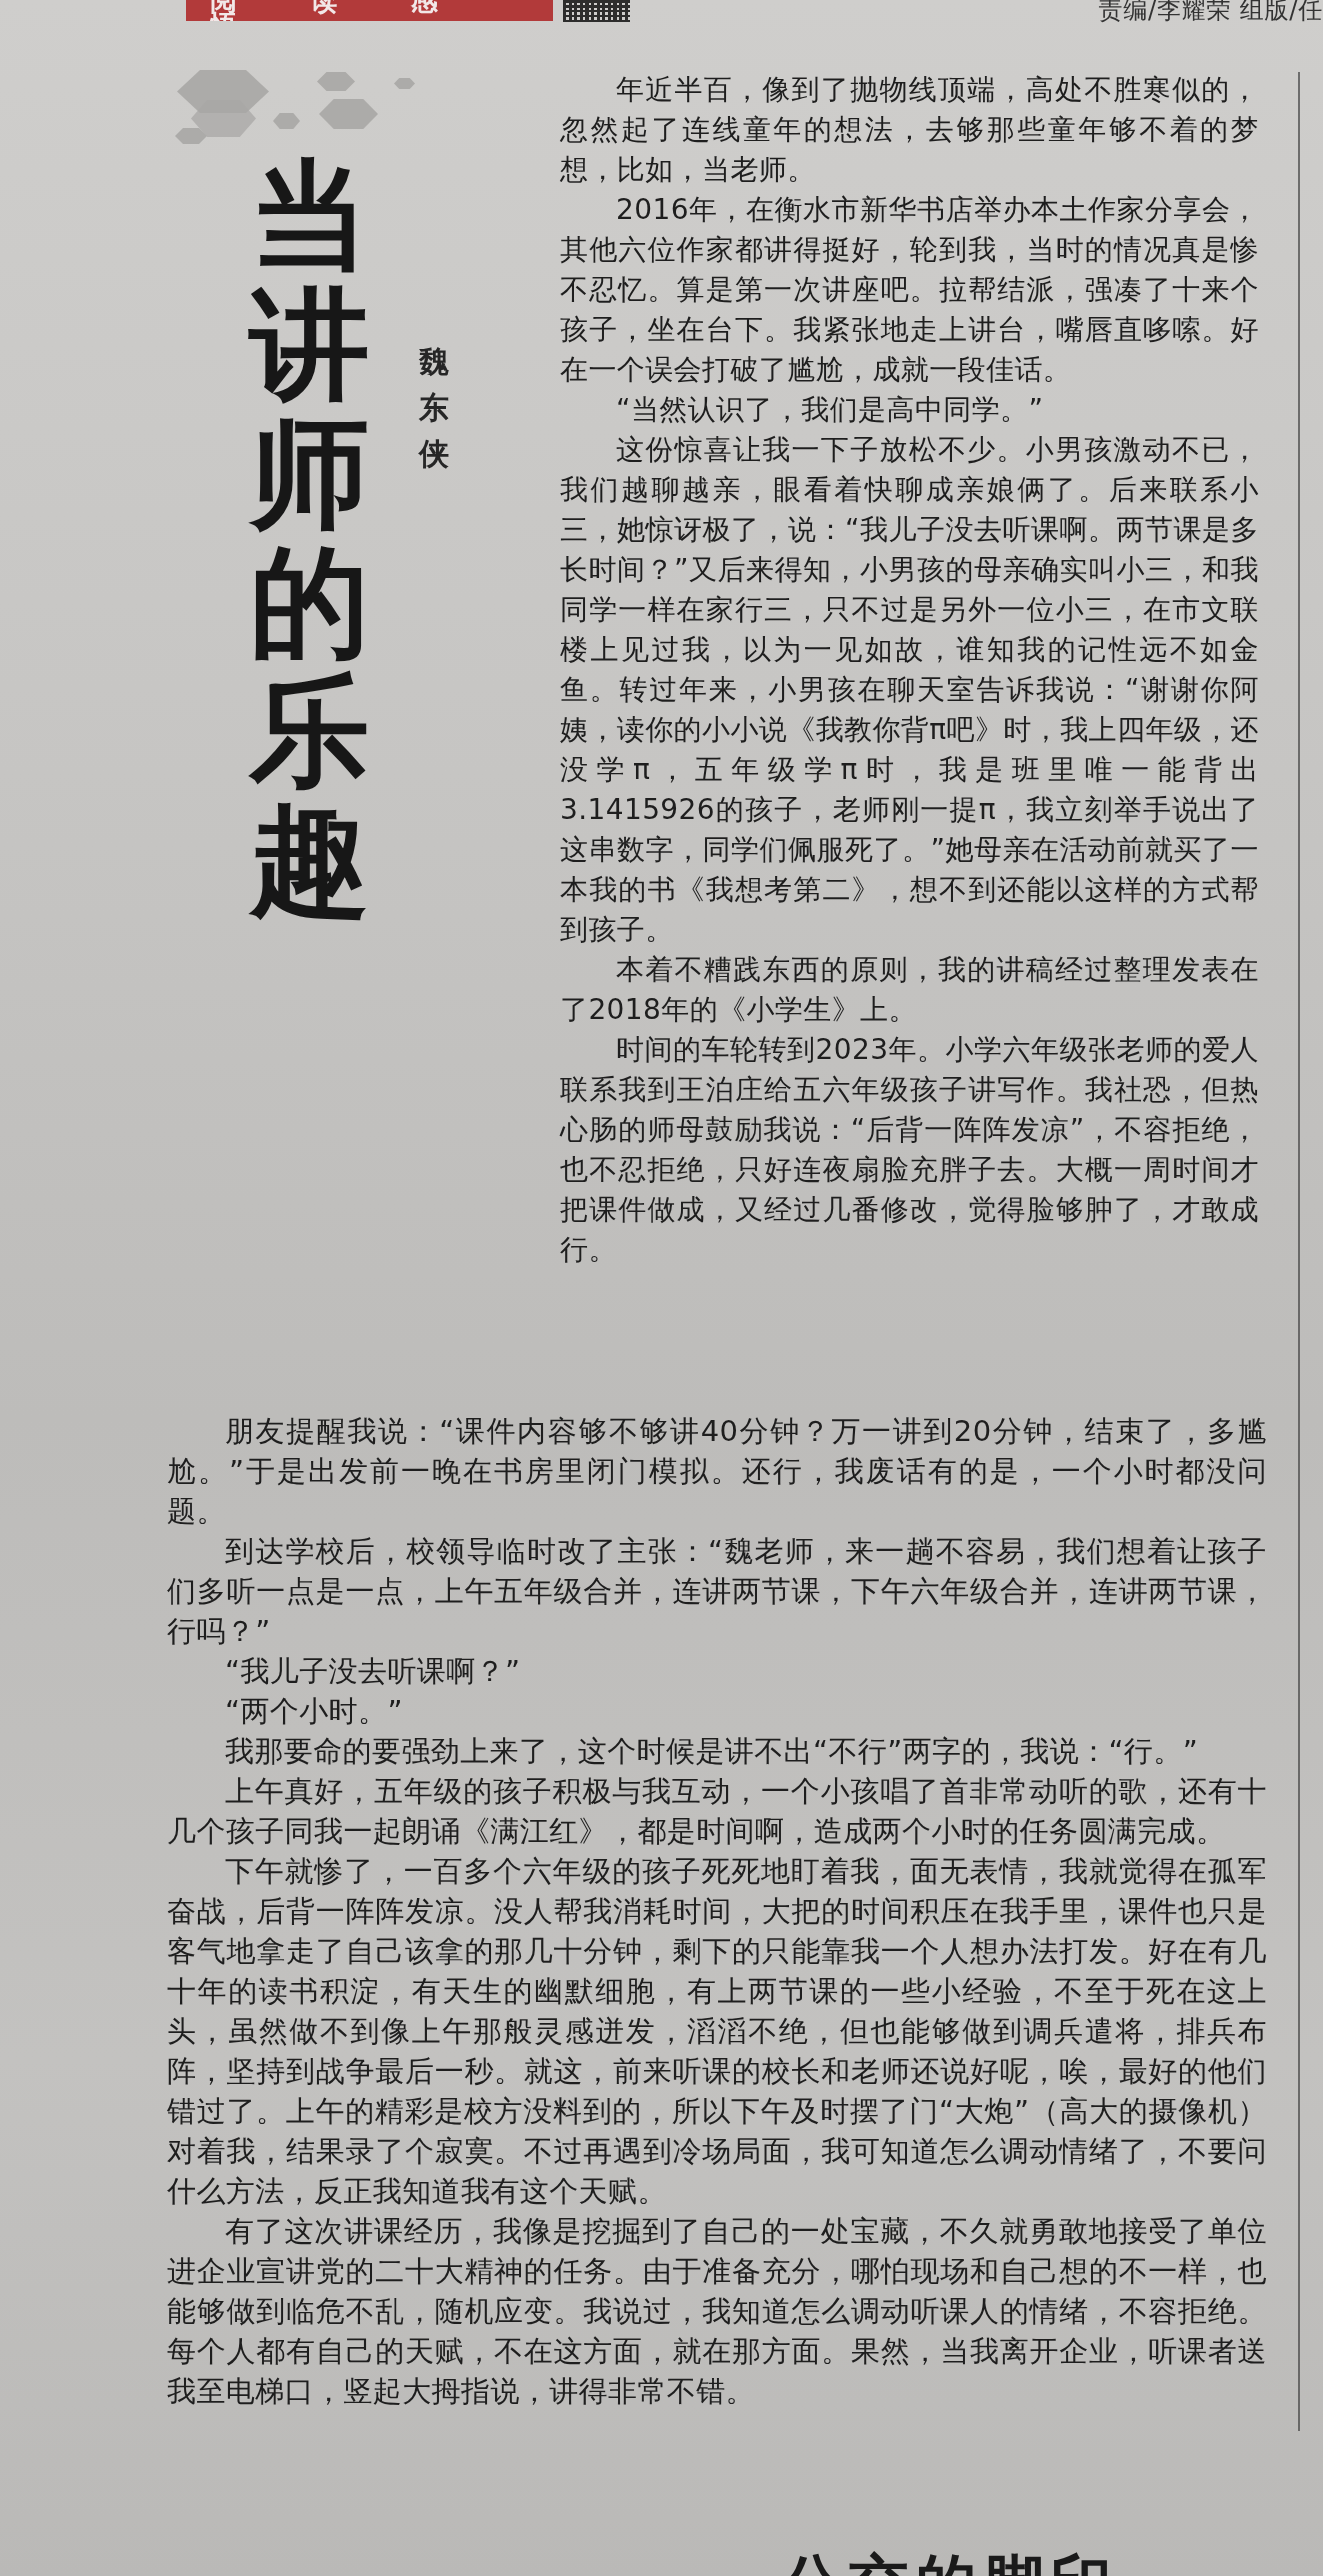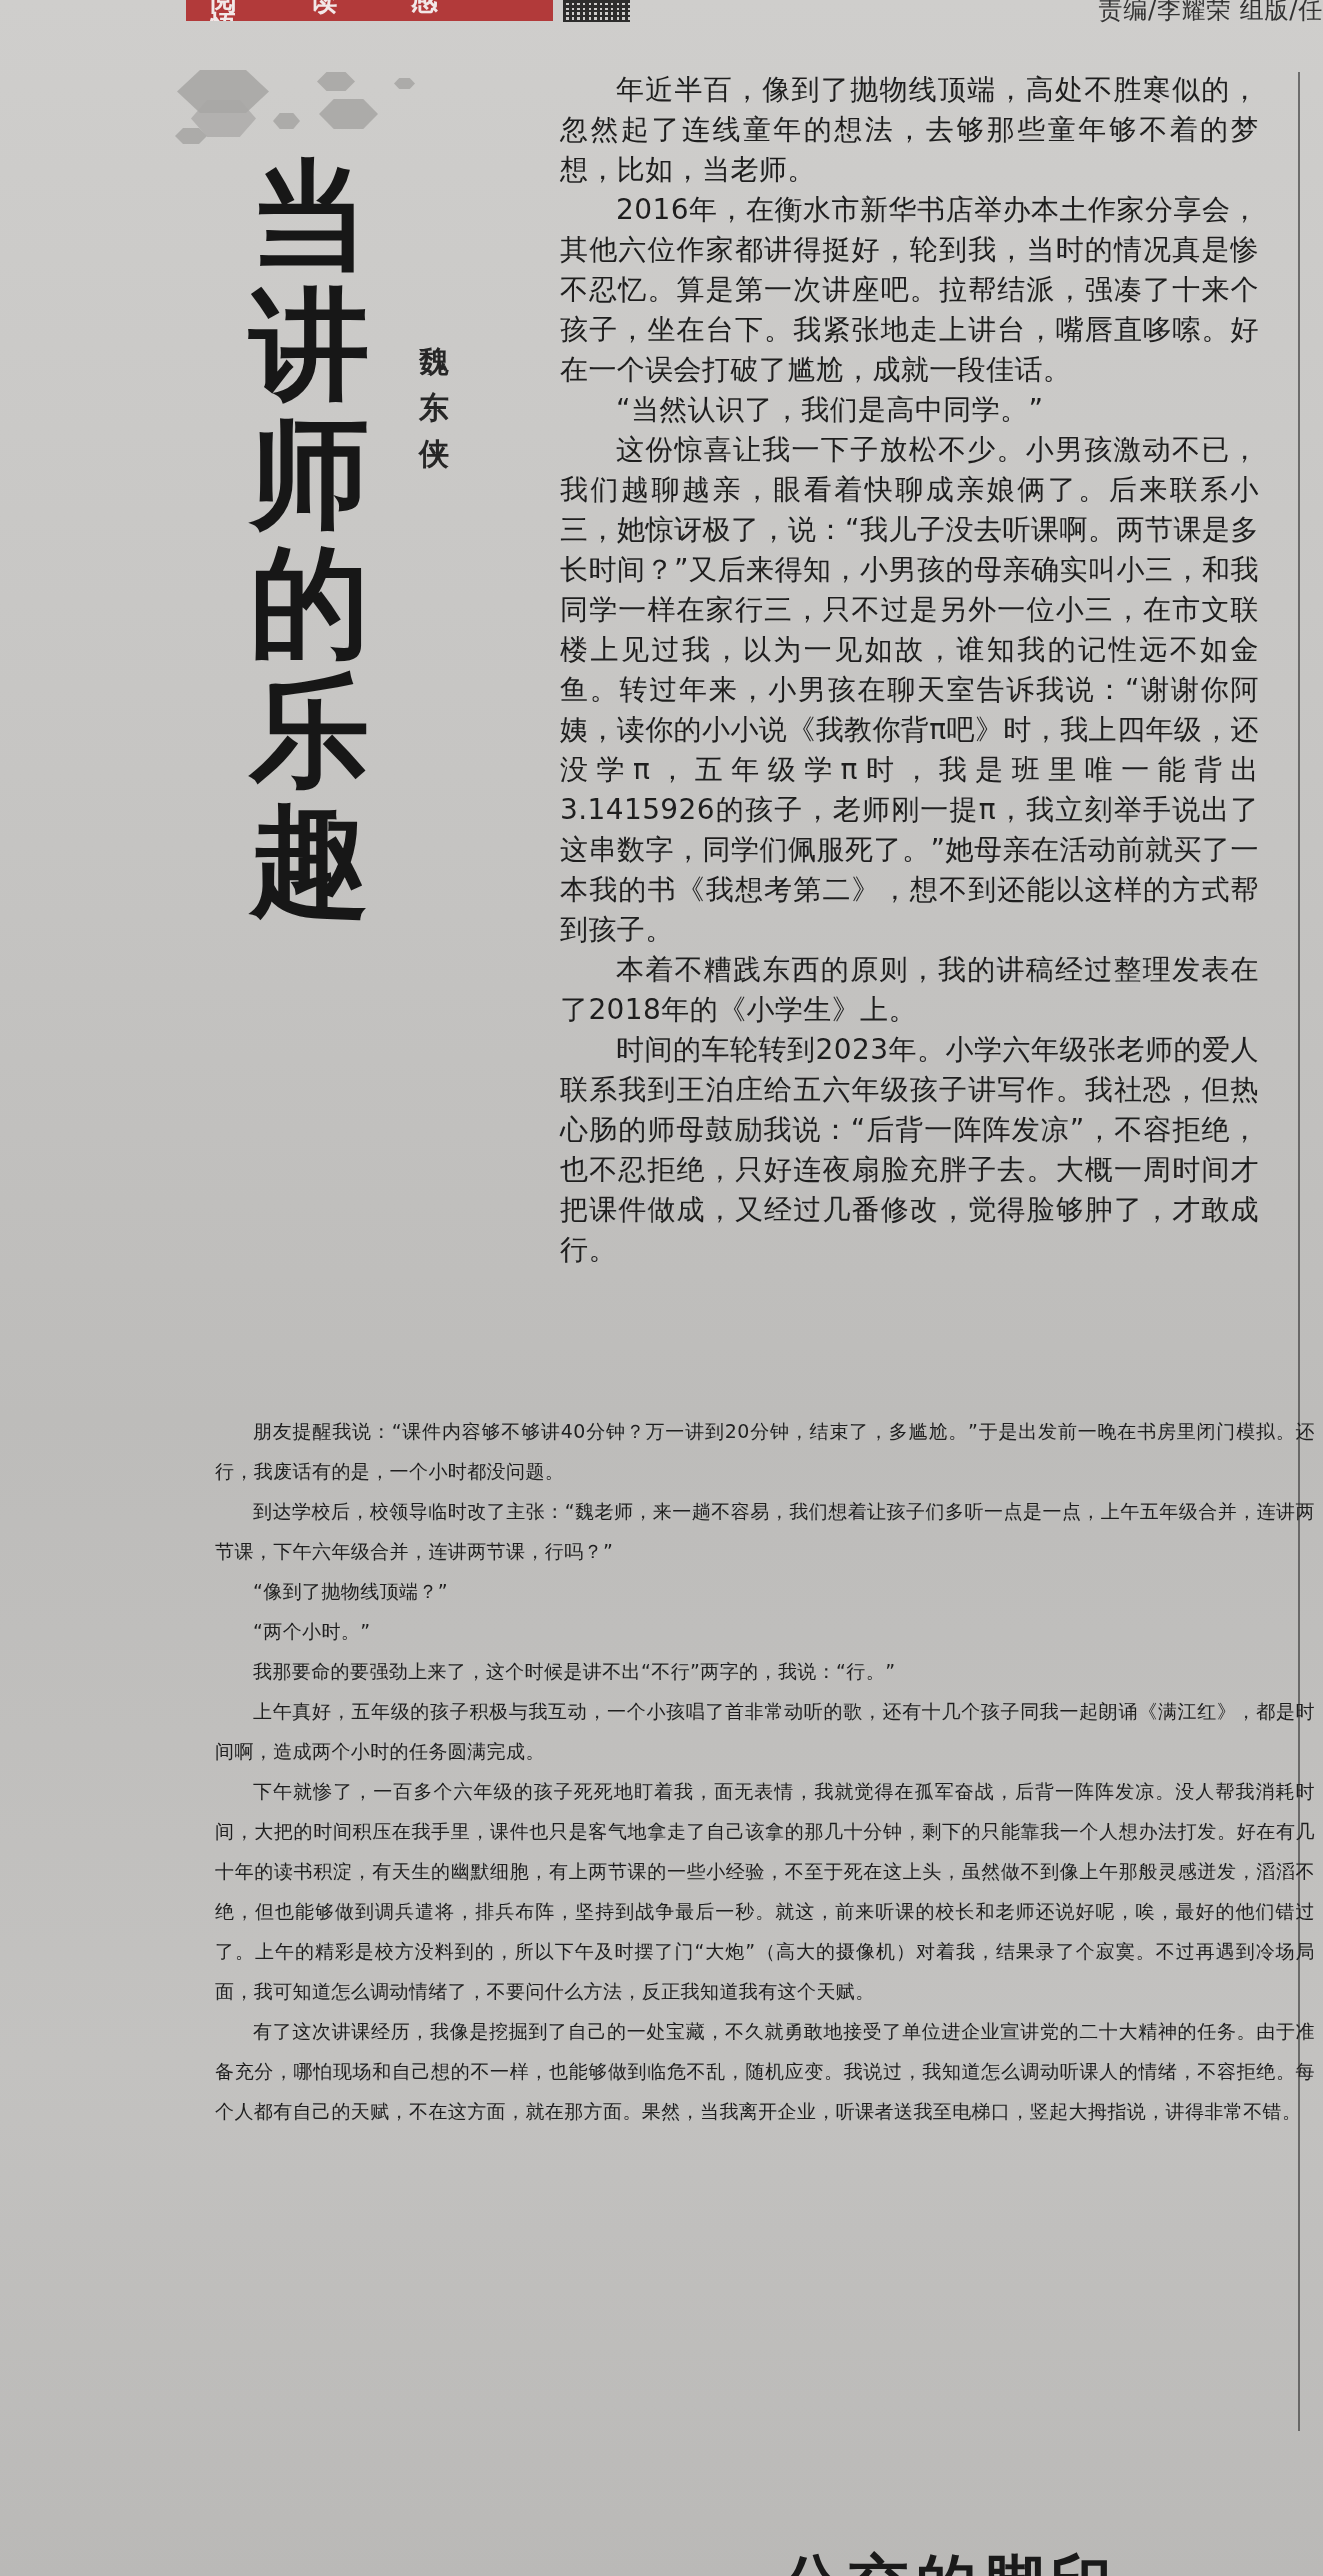--- a/index.html
+++ b/index.html
@@ -40,21 +40,21 @@
     font-size:30px; line-height:46px; font-weight:bold; color:#262626;
   }
   .author-vert span { display:block; }
   .col-rule { position:absolute; left:1298px; top:72px; width:1.6px; height:2359px; background:#444; opacity:.7; }
   .body-col-right {
     position:absolute; left:560px; top:70px; width:699px;
     font-size:28px; line-height:40px; text-align:justify; letter-spacing:0.4px;
   }
   .body-col-full {
     position:absolute; left:167px; top:1411px; width:1100px;
-    font-size:19px; line-height:40px; text-align:justify; letter-spacing:0.4px;margin-left:48px;
+    font-size:29px; line-height:40px; text-align:justify; letter-spacing:0.4px;
   }
   p { margin:0; text-indent:2em; }
   .next-headline {
     position:absolute; left:781px; top:2543px; font-size:61px; font-weight:bold;
     color:#1a1a1a; white-space:nowrap; letter-spacing:6.4px;
   }
 </style>
 </head>
 <body>
 
@@ -96,21 +96,21 @@
   <p>2016年，在衡水市新华书店举办本土作家分享会，其他六位作家都讲得挺好，轮到我，当时的情况真是惨不忍忆。算是第一次讲座吧。拉帮结派，强凑了十来个孩子，坐在台下。我紧张地走上讲台，嘴唇直哆嗦。好在一个误会打破了尴尬，成就一段佳话。</p>
   <p>“当然认识了，我们是高中同学。”</p>
   <p>这份惊喜让我一下子放松不少。小男孩激动不已，我们越聊越亲，眼看着快聊成亲娘俩了。后来联系小三，她惊讶极了，说：“我儿子没去听课啊。两节课是多长时间？”又后来得知，小男孩的母亲确实叫小三，和我同学一样在家行三，只不过是另外一位小三，在市文联楼上见过我，以为一见如故，谁知我的记性远不如金鱼。转过年来，小男孩在聊天室告诉我说：“谢谢你阿姨，读你的小小说《我教你背π吧》时，我上四年级，还没学π，五年级学π时，我是班里唯一能背出3.1415926的孩子，老师刚一提π，我立刻举手说出了这串数字，同学们佩服死了。”她母亲在活动前就买了一本我的书《我想考第二》，想不到还能以这样的方式帮到孩子。</p>
   <p>本着不糟践东西的原则，我的讲稿经过整理发表在了2018年的《小学生》上。</p>
   <p>时间的车轮转到2023年。小学六年级张老师的爱人联系我到王泊庄给五六年级孩子讲写作。我社恐，但热心肠的师母鼓励我说：“后背一阵阵发凉”，不容拒绝，也不忍拒绝，只好连夜扇脸充胖子去。大概一周时间才把课件做成，又经过几番修改，觉得脸够肿了，才敢成行。</p>
 </div>
 
 <div class="body-col-full">
   <p>朋友提醒我说：“课件内容够不够讲40分钟？万一讲到20分钟，结束了，多尴尬。”于是出发前一晚在书房里闭门模拟。还行，我废话有的是，一个小时都没问题。</p>
   <p>到达学校后，校领导临时改了主张：“魏老师，来一趟不容易，我们想着让孩子们多听一点是一点，上午五年级合并，连讲两节课，下午六年级合并，连讲两节课，行吗？”</p>
-  <p>“像到了抛物线顶端？”</p>
+  <p>“我儿子没去听课啊？”</p>
   <p>“两个小时。”</p>
   <p>我那要命的要强劲上来了，这个时候是讲不出“不行”两字的，我说：“行。”</p>
   <p>上午真好，五年级的孩子积极与我互动，一个小孩唱了首非常动听的歌，还有十几个孩子同我一起朗诵《满江红》，都是时间啊，造成两个小时的任务圆满完成。</p>
   <p>下午就惨了，一百多个六年级的孩子死死地盯着我，面无表情，我就觉得在孤军奋战，后背一阵阵发凉。没人帮我消耗时间，大把的时间积压在我手里，课件也只是客气地拿走了自己该拿的那几十分钟，剩下的只能靠我一个人想办法打发。好在有几十年的读书积淀，有天生的幽默细胞，有上两节课的一些小经验，不至于死在这上头，虽然做不到像上午那般灵感迸发，滔滔不绝，但也能够做到调兵遣将，排兵布阵，坚持到战争最后一秒。就这，前来听课的校长和老师还说好呢，唉，最好的他们错过了。上午的精彩是校方没料到的，所以下午及时摆了门“大炮”（高大的摄像机）对着我，结果录了个寂寞。不过再遇到冷场局面，我可知道怎么调动情绪了，不要问什么方法，反正我知道我有这个天赋。</p>
   <p>有了这次讲课经历，我像是挖掘到了自己的一处宝藏，不久就勇敢地接受了单位进企业宣讲党的二十大精神的任务。由于准备充分，哪怕现场和自己想的不一样，也能够做到临危不乱，随机应变。我说过，我知道怎么调动听课人的情绪，不容拒绝。每个人都有自己的天赋，不在这方面，就在那方面。果然，当我离开企业，听课者送我至电梯口，竖起大拇指说，讲得非常不错。</p>
 </div>
 
 <div class="next-headline">公交的脚印</div>
 
 

